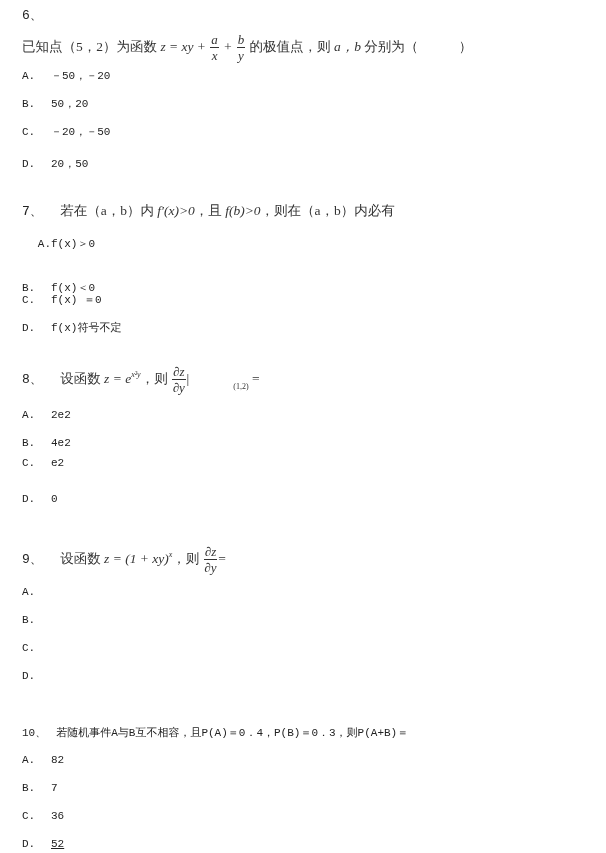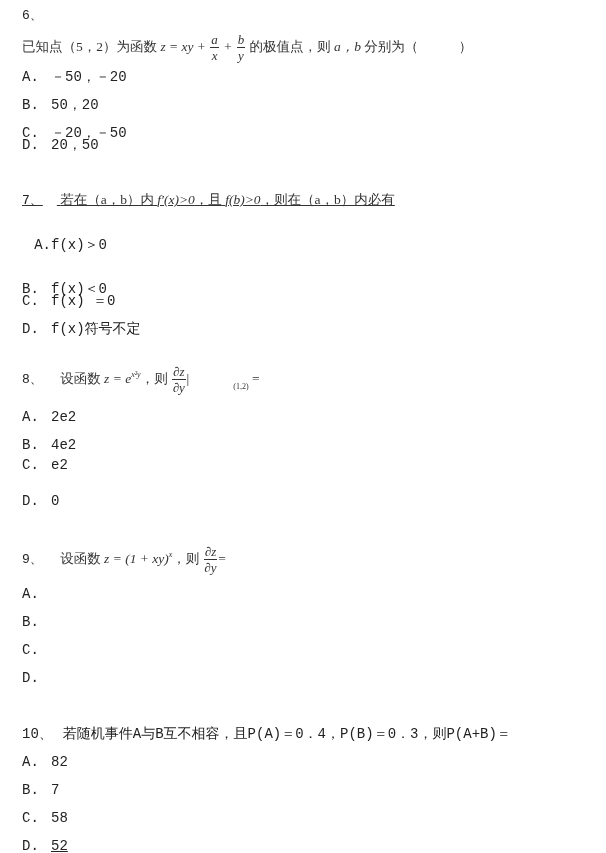--- a/index.html
+++ b/index.html
@@ -1,19 +1,19 @@
 <!DOCTYPE html>
 <html><head>
 <meta charset="utf-8">
 <style>
   html, body { margin:0; padding:0; background:#ffffff; }
   body { width:606px; height:853px; position:relative; overflow:hidden; color:#222; }
   .q { position:absolute; left:22px; font-family:"Liberation Serif","DejaVu Serif",serif; font-size:13.5px; color:#333; white-space:nowrap; }
   .num { font-family:"Liberation Mono","DejaVu Sans Mono",monospace; font-size:13px; color:#222; }
-  .opt { position:absolute; left:22px; font-family:"Liberation Mono","DejaVu Sans Mono",monospace; font-size:14px; color:#222; white-space:nowrap; }
+  .opt { position:absolute; left:22px; font-family:"Liberation Mono","DejaVu Sans Mono",monospace; font-size:11px; color:#222; white-space:nowrap; }
   .opt .lbl { display:inline-block; width:29px; }
   .math { font-style:italic; font-family:"Liberation Serif","DejaVu Serif",serif; }
   .frac { display:inline-block; vertical-align:middle; text-align:center; font-style:italic; font-family:"Liberation Serif",serif; font-size:13px; line-height:15px; margin:0 1px; }
   .frac .top { display:block; border-bottom:1px solid #333; padding:0 1px; }
   .frac .bot { display:block; }
   .sub { font-size:8px; vertical-align:-6px; font-style:normal;padding-left:44px; }
   .sup { font-size:8px; vertical-align:6px; }
   .gap { display:inline-block; width:14px; }
 </style>
 </head>
@@ -28,23 +28,23 @@
   <span class="frac"><span class="top">a</span><span class="bot">x</span></span>
   <span class="math">+</span>
   <span class="frac"><span class="top">b</span><span class="bot">y</span></span>
   <span>的极值点，则</span>
   <span class="math">a，b</span>
   <span>分别为（　　　）</span>
 </div>
 <div class="opt" style="top:68px;"><span class="lbl">A.</span><span>－50，－20</span></div>
 <div class="opt" style="top:96px;"><span class="lbl">B.</span><span>50，20</span></div>
 <div class="opt" style="top:124px;"><span class="lbl">C.</span><span>－20，－50</span></div>
-<div class="opt" style="top:136px;"><span class="lbl">D.</span><span>20，50</span></div>
+<div class="opt" style="top:156px;"><span class="lbl">D.</span><span>20，50</span></div>
 
-<div class="q" style="top:191px;text-decoration:underline;">
+<div class="q" style="top:202px;">
   <span class="num">7、</span><span class="gap"></span>
   <span>若在（a，b）内</span>
   <span class="math">f′(x)&gt;0</span><span>，且</span>
   <span class="math">f(b)&gt;0</span><span>，则在（a，b）内必有</span>
 </div>
 <div class="opt" style="top:236px;text-align:right;"><span class="lbl">A.</span><span>f(x)＞0</span></div>
 <div class="opt" style="top:280px;"><span class="lbl">B.</span><span>f(x)＜0</span></div>
 <div class="opt" style="top:292px;"><span class="lbl">C.</span><span>f(x) ＝0</span></div>
 <div class="opt" style="top:320px;"><span class="lbl">D.</span><span>f(x)符号不定</span></div>
 
@@ -69,14 +69,14 @@
 <div class="opt" style="top:586px;"><span class="lbl">A.</span><span></span></div>
 <div class="opt" style="top:614px;"><span class="lbl">B.</span><span></span></div>
 <div class="opt" style="top:642px;"><span class="lbl">C.</span><span></span></div>
 <div class="opt" style="top:670px;"><span class="lbl">D.</span><span></span></div>
 
 <div class="opt" style="top:725px;">
   <span>10、</span><span style="display:inline-block;width:10px;"></span><span>若随机事件A与B互不相容，且P(A)＝0．4，P(B)＝0．3，则P(A+B)＝</span>
 </div>
 <div class="opt" style="top:754px;"><span class="lbl">A.</span><span>82</span></div>
 <div class="opt" style="top:782px;"><span class="lbl">B.</span><span>7</span></div>
-<div class="opt" style="top:810px;"><span class="lbl">C.</span><span>58</span></div>
+<div class="opt" style="top:810px;"><span class="lbl">C.</span><span>36</span></div>
 <div class="opt" style="top:838px;text-decoration:underline;"><span class="lbl">D.</span><span>52</span></div>
 
 </body></html>

